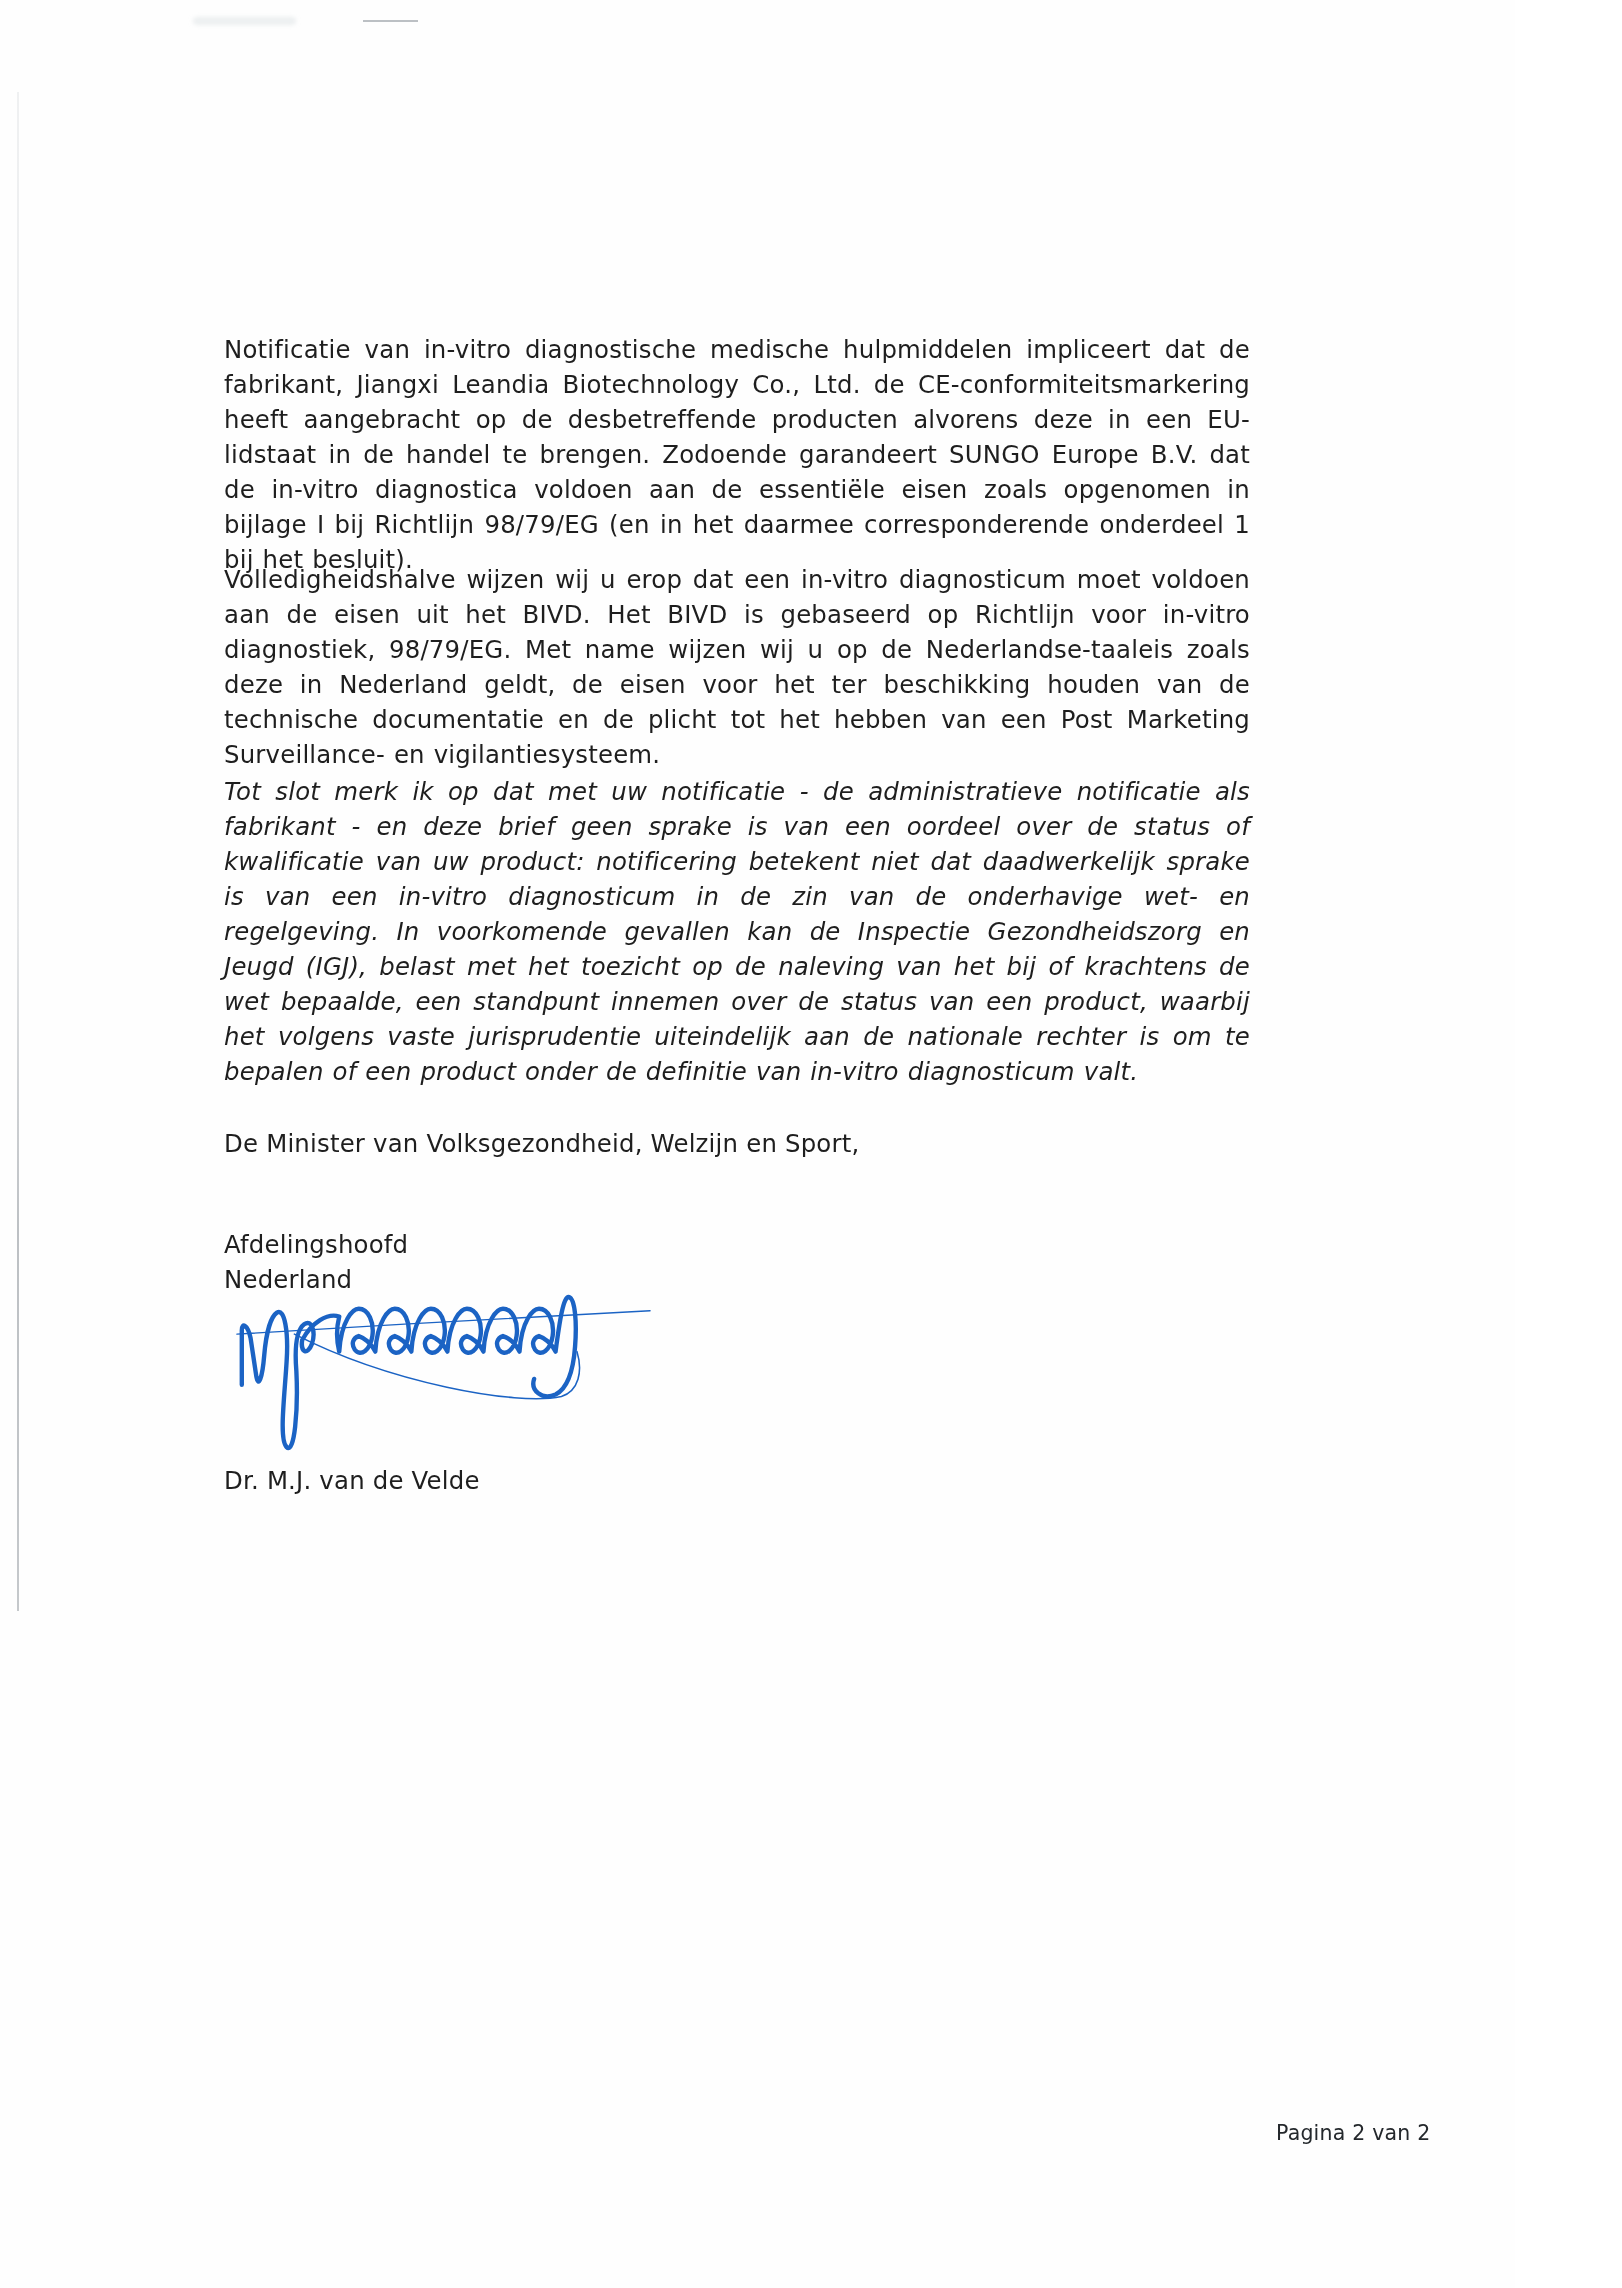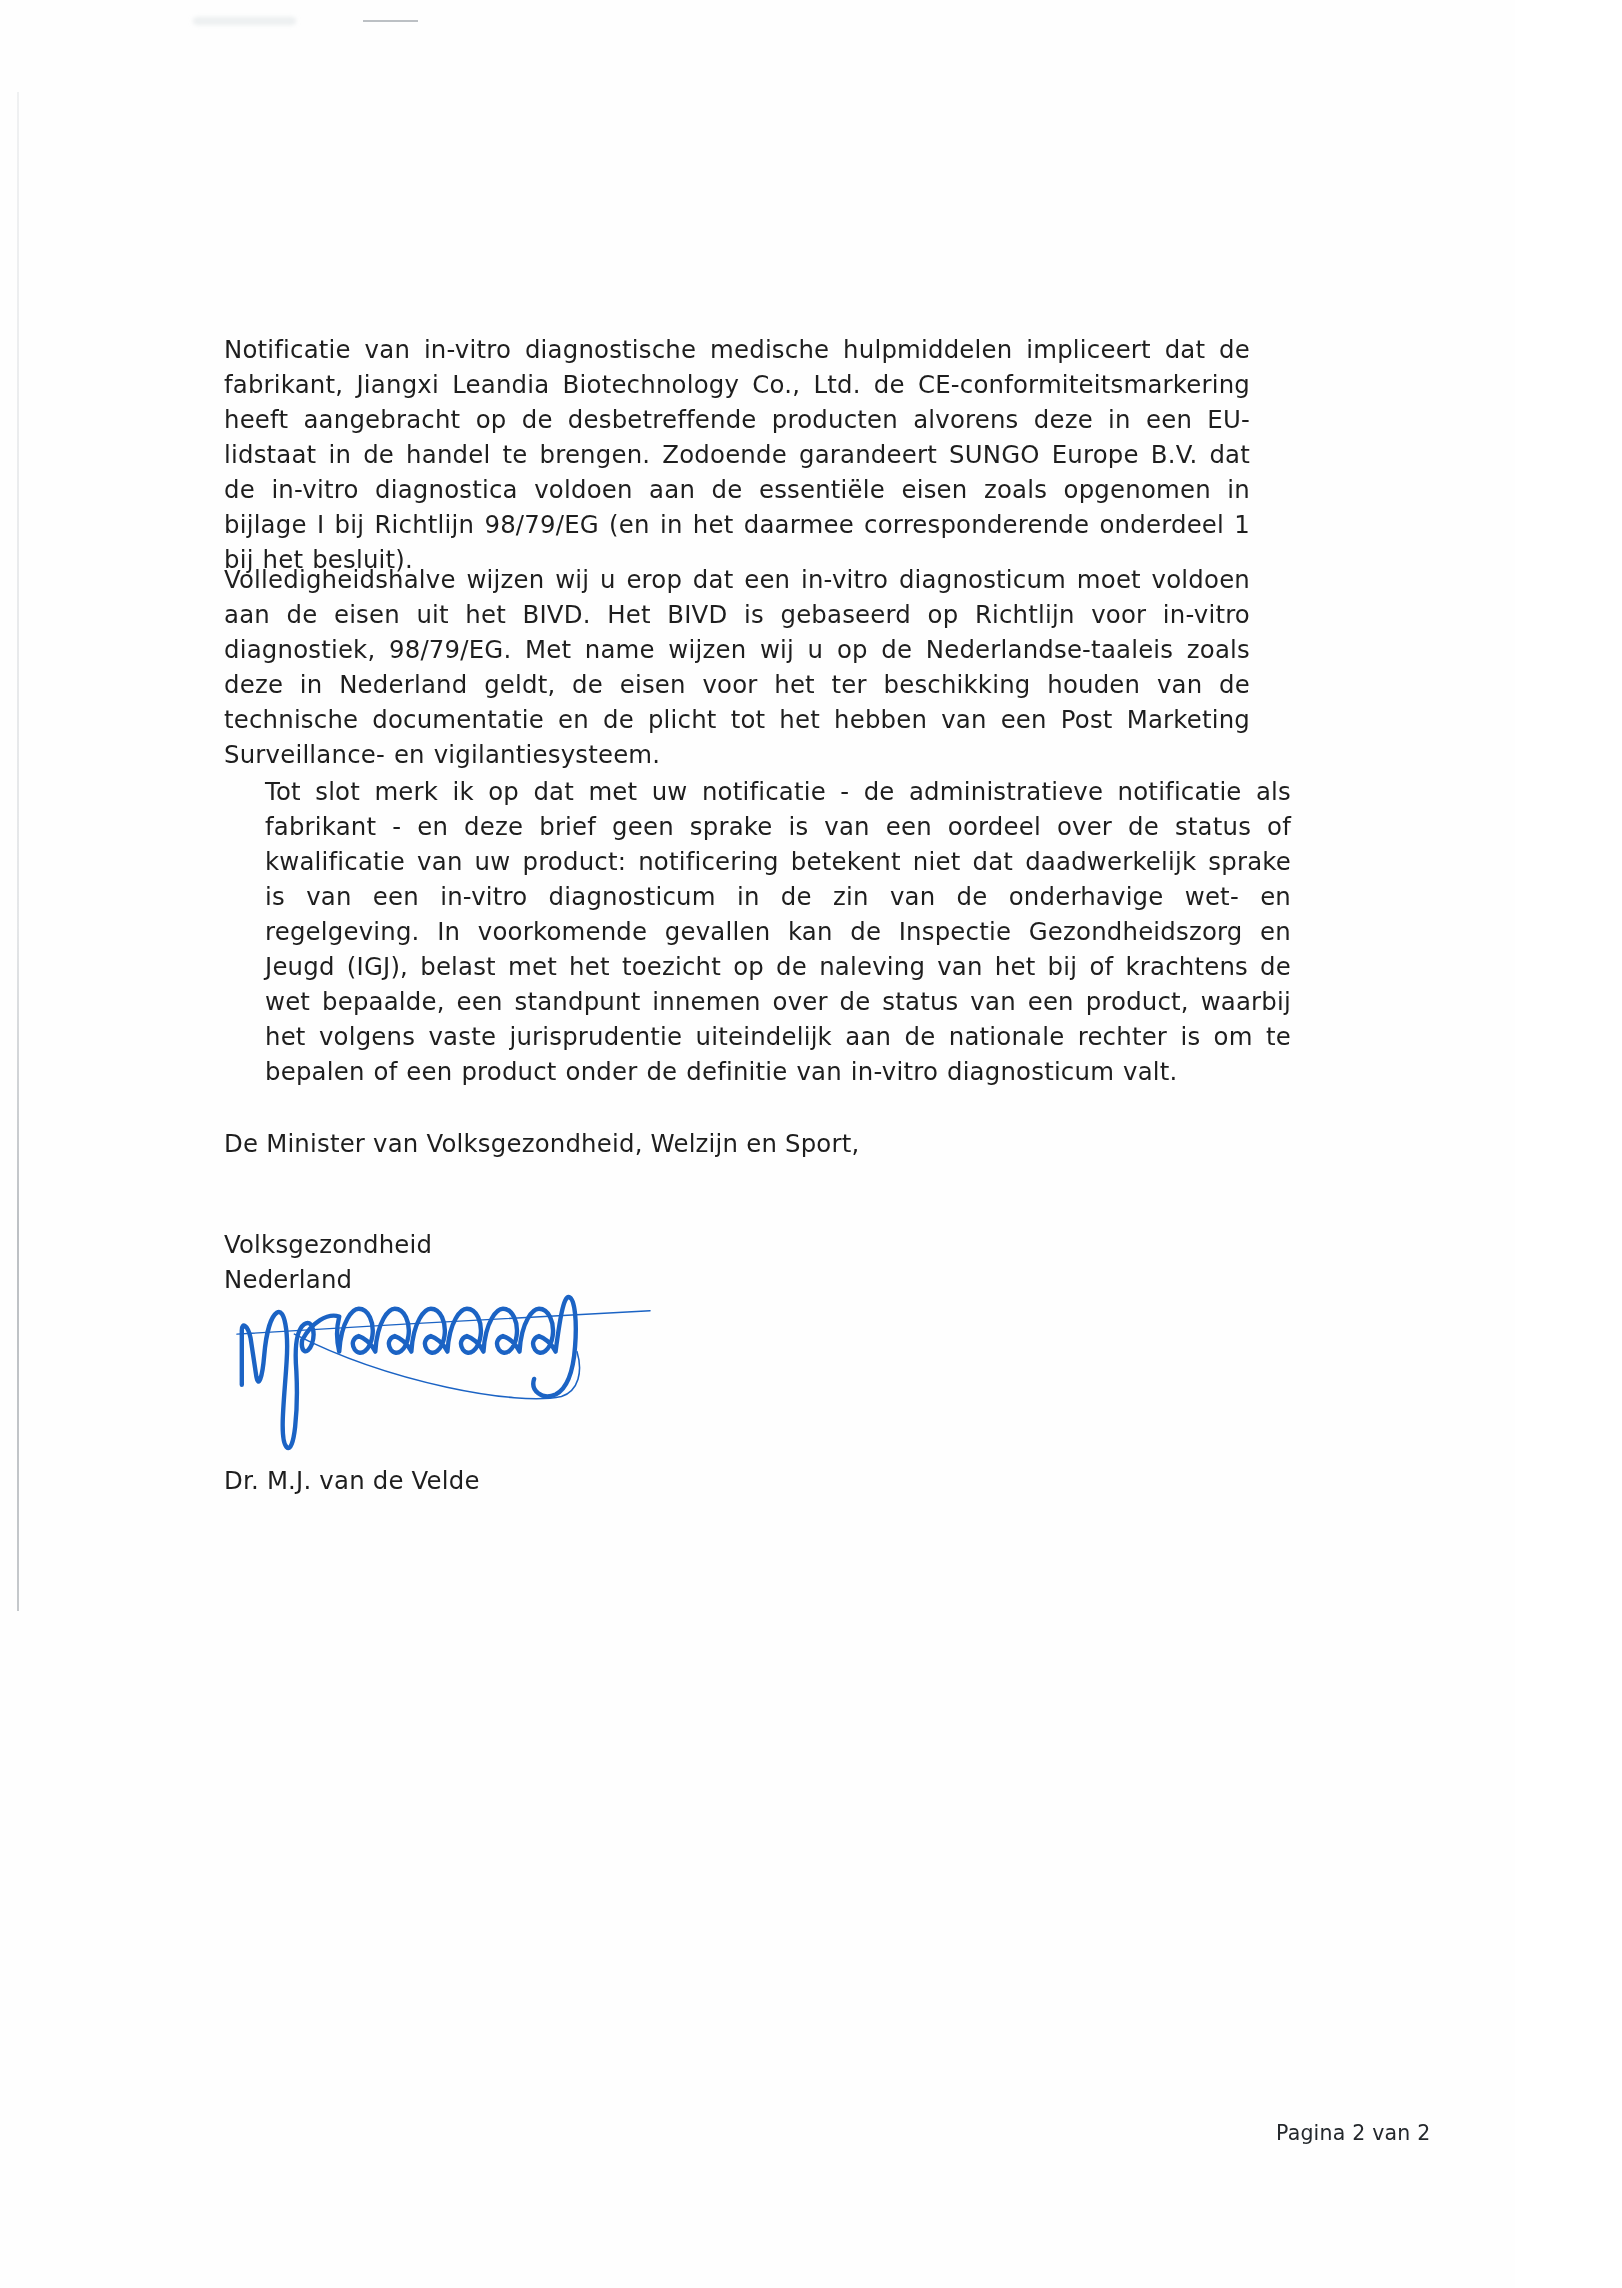--- a/index.html
+++ b/index.html
@@ -20,21 +20,21 @@
     position: absolute;
     left: 224px;
     width: 1026px;
     font-size: 24.4px;
     line-height: 35px;
     text-align: justify;
     letter-spacing: 0.2px;
     word-spacing: 1px;
   }
   .para.italic {
-    margin-left: 41px;
+    font-style: italic;
   }
   .block {
     position: absolute;
     left: 224px;
     font-size: 24.4px;
     line-height: 35px;
     letter-spacing: 0.2px;
     white-space: nowrap;
   }
   .signature-wrap {
@@ -104,21 +104,21 @@
 
   <div class="para" style="top: 562px;">Volledigheidshalve wijzen wij u erop dat een in-vitro diagnosticum moet voldoen aan de eisen uit het BIVD. Het BIVD is gebaseerd op Richtlijn voor in-vitro diagnostiek, 98/79/EG. Met name wijzen wij u op de Nederlandse-taaleis zoals deze in Nederland geldt, de eisen voor het ter beschikking houden van de technische documentatie en de plicht tot het hebben van een Post Marketing Surveillance- en vigilantiesysteem.</div>
 
   <div class="para italic" style="top: 774px;">Tot slot merk ik op dat met uw notificatie - de administratieve notificatie als fabrikant - en deze brief geen sprake is van een oordeel over de status of kwalificatie van uw product: notificering betekent niet dat daadwerkelijk sprake is van een in-vitro diagnosticum in de zin van de onderhavige wet- en regelgeving. In voorkomende gevallen kan de Inspectie Gezondheidszorg en Jeugd (IGJ), belast met het toezicht op de naleving van het bij of krachtens de wet bepaalde, een standpunt innemen over de status van een product, waarbij het volgens vaste jurisprudentie uiteindelijk aan de nationale rechter is om te bepalen of een product onder de definitie van in-vitro diagnosticum valt.</div>
 
   <div class="block" style="top: 1126px;">
     <div>De Minister van Volksgezondheid, Welzijn en Sport,</div>
   </div>
 
   <div class="block" style="top: 1227px;">
-    <div>Volksgezondheid</div>
+    <div>Afdelingshoofd</div>
     <div>Nederland</div>
   </div>
 
   <div class="signature-wrap">
     <svg viewBox="0 0 430 170">
       <g fill="none" stroke-linecap="round" stroke-linejoin="round" stroke="#1b63c4">
 
         <path stroke-width="1.4" d="M 3,42 C 140,34 300,24 427,18"></path>
 
         <path stroke-width="1.6" d="M 62,42 C 160,92 290,116 336,106 C 354,100 358,80 352,60"></path>

